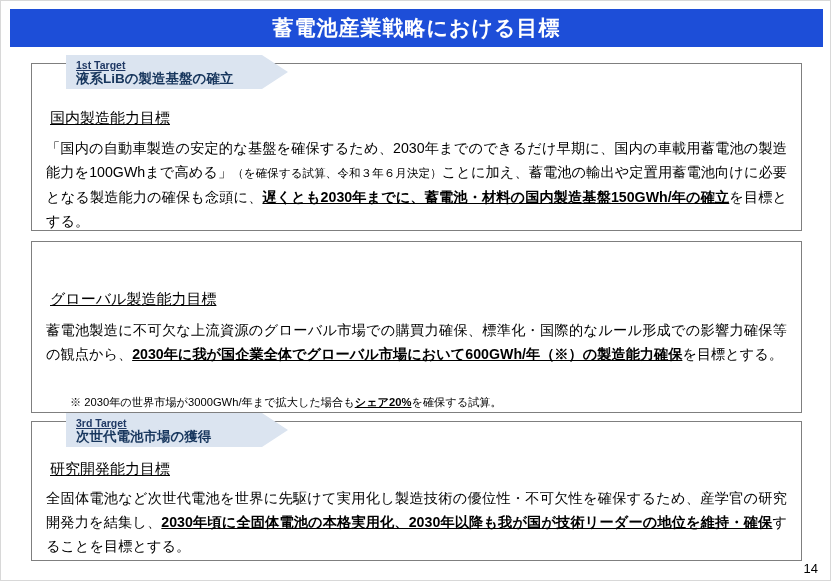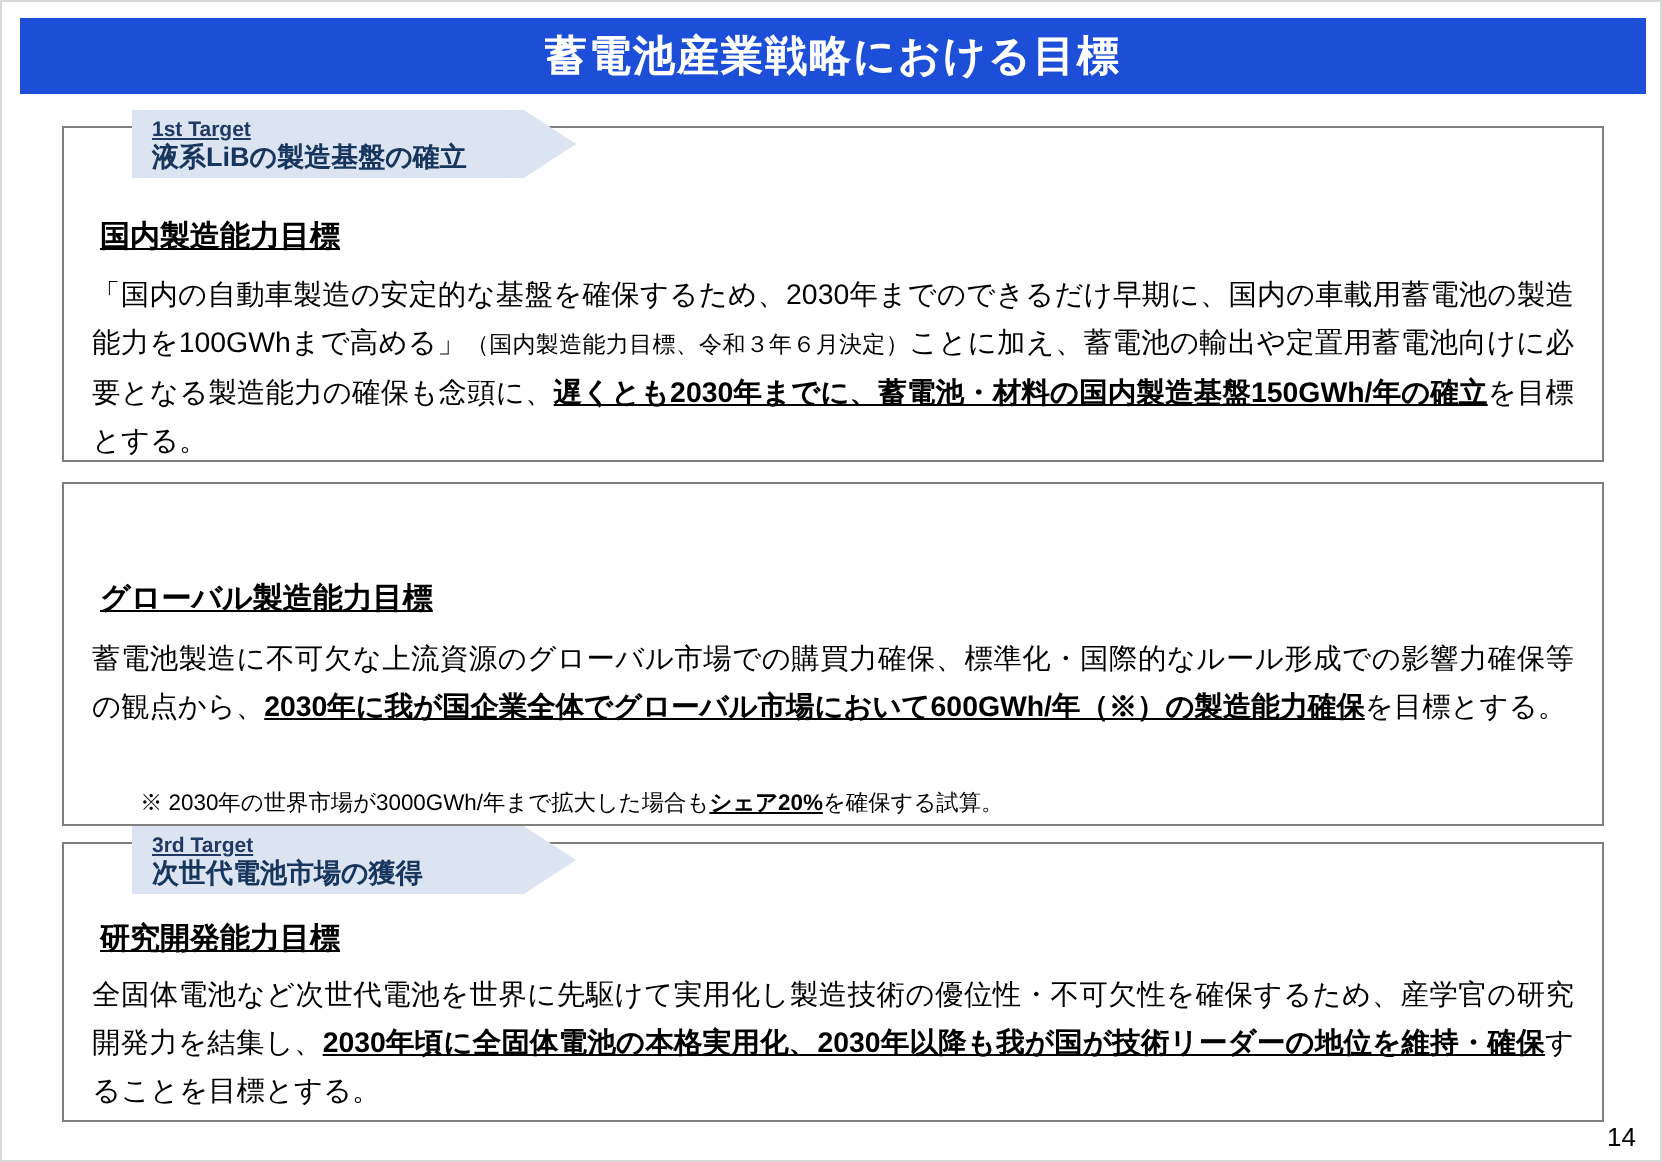--- a/index.html
+++ b/index.html
@@ -89,21 +89,21 @@
     font-size: 13.5px;
     font-weight: bold;
     color: #17365d;
     line-height: 15px;
   }
 
   .sec-heading {
     position: absolute;
     left: 18px;
     font-size: 15px;
-    font-weight: bold;
+    font-weight: normal;
     text-decoration: underline;
     color: #000000;
   }
   .section.s1 .sec-heading { top: 45px; }
   .section.s2 .sec-heading { top: 48px; }
   .section.s3 .sec-heading { top: 38px; }
 
   .body-text {
     position: absolute;
     left: 14px;
@@ -155,21 +155,21 @@
   <div class="section s1">
     <div class="banner">
       <div class="banner-body">
         <span class="banner-kicker">1st Target</span>
         <span class="banner-title">液系LiBの製造基盤の確立</span>
       </div>
       <div class="banner-arrow"></div>
     </div>
     <div class="sec-heading">国内製造能力目標</div>
     <div class="body-text">
-      <span class="indent">「国内の自動車製造の安定的な基盤を確保するため、2030年までのできるだけ早期に、国内の車載用蓄電池の製造能力を100GWhまで高める」</span><span class="paren-small">（国内製造能力目標、令和３年６月決定）</span><span>ことに加え、蓄電池の輸出や定置用蓄電池向けに必要となる製造能力の確保も念頭に、</span><span class="em">遅くとも2030年までに、蓄電池・材料の国内製造基盤150GWh/年の確立</span><span>を目標とする。</span>
+      <span class="indent">「国内の自動車製造の安定的な基盤を確保するため、2030年までのできるだけ早期に、国内の車載用蓄電池の製造能力を100GWhまで高める」</span><span class="paren-small">（を確保する試算、令和３年６月決定）</span><span>ことに加え、蓄電池の輸出や定置用蓄電池向けに必要となる製造能力の確保も念頭に、</span><span class="em">遅くとも2030年までに、蓄電池・材料の国内製造基盤150GWh/年の確立</span><span>を目標とする。</span>
     </div>
   </div>
 
   <div class="section s2">
     <div class="sec-heading">グローバル製造能力目標</div>
     <div class="body-text">
       <span class="indent">蓄電池製造に不可欠な上流資源のグローバル市場での購買力確保、標準化・国際的なルール形成での影響力確保等の観点から、</span><span class="em">2030年に我が国企業全体でグローバル市場において600GWh/年（※）の製造能力確保</span><span>を目標とする。</span>
     </div>
     <div class="small-note">
       <span>※ 2030年の世界市場が3000GWh/年まで拡大した場合も</span><span class="em">シェア20%</span><span>を確保する試算。</span>

